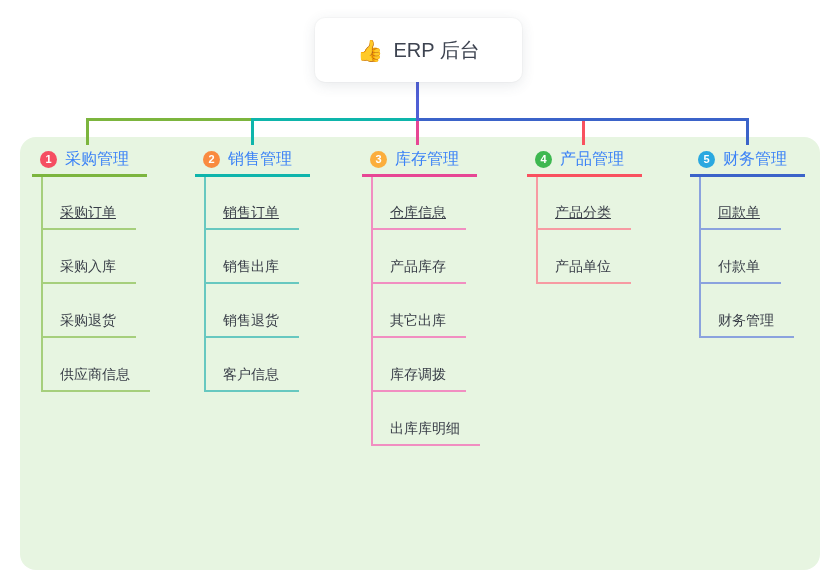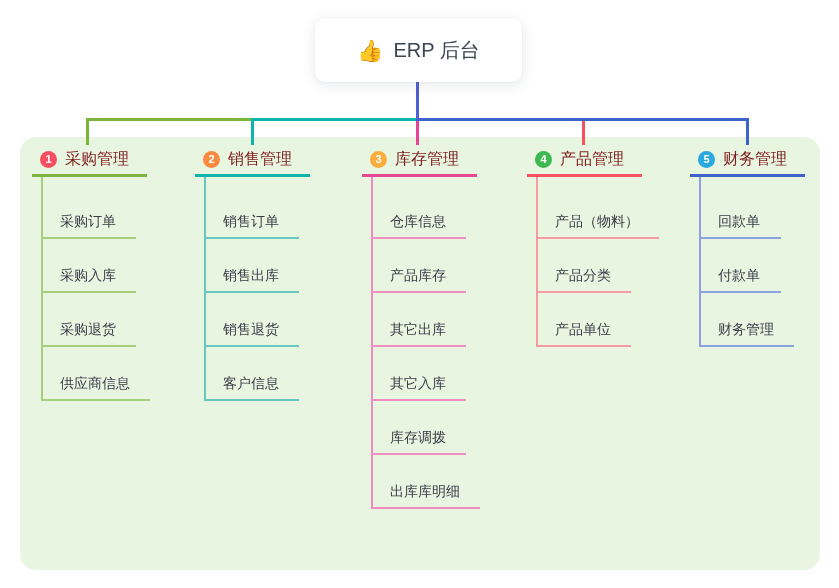--- a/index.html
+++ b/index.html
@@ -28,29 +28,29 @@
   .branch { position:absolute; top:144px; width:115px; z-index:3; }
   .branch-header {
     display:flex; align-items:center; height:30px; padding-left:8px;
     border-bottom:3px solid var(--c); white-space:nowrap; cursor:pointer;
   }
   .badge {
     flex:0 0 auto; width:17px; height:17px; border-radius:50%;
     background:var(--bc); color:#ffffff; font-size:11px; line-height:17px;
     text-align:center; margin-right:8px; font-weight:bold;
   }
-  .branch-label { font-size:16px; color:#7f1d1d; }
+  .branch-label { font-size:16px; color:#3b82f6; }
   .children { margin-left:9px; border-left:2px solid var(--lc); }
   .child {
     box-sizing:border-box; height:54px; width:max-content; min-width:80px;
     padding:0 20px 6px 17px; border-bottom:2px solid var(--lc);
     display:flex; align-items:flex-end; white-space:nowrap;
     font-size:14px; color:#383d47; cursor:pointer;
   }
-  .child:first-child { height:62px; }
+  .child:first-child { height:53px;text-decoration:underline; }
 </style>
 </head>
 <body>
 
 <div class="canvas">
   <div class="panel"></div>
 
   <div class="root-node">
     <span class="root-icon">👍</span>
     <span>ERP 后台</span>
@@ -117,39 +117,33 @@
           <div class="child">
             <span>仓库信息</span>
           </div>
           <div class="child">
             <span>产品库存</span>
           </div>
           <div class="child">
             <span>其它出库</span>
           </div>
           <div class="child">
-            <span>其它入库</span>
-          </div>
-          <div class="child">
             <span>库存调拨</span>
           </div>
           <div class="child">
             <span>出库库明细</span>
           </div>
         </div>
       </div>
       <div class="branch" style="left: 527px; --c: #f9515f; --lc: #f79aa2; --bc: #3eb850;">
         <div class="branch-header">
           <span class="badge">4</span>
           <span class="branch-label">产品管理</span>
         </div>
         <div class="children">
-          <div class="child">
-            <span>产品（物料）</span>
-          </div>
           <div class="child">
             <span>产品分类</span>
           </div>
           <div class="child">
             <span>产品单位</span>
           </div>
         </div>
       </div>
       <div class="branch" style="left: 690px; --c: #3b63c9; --lc: #8ba2de; --bc: #2aa8e0;">
         <div class="branch-header">

